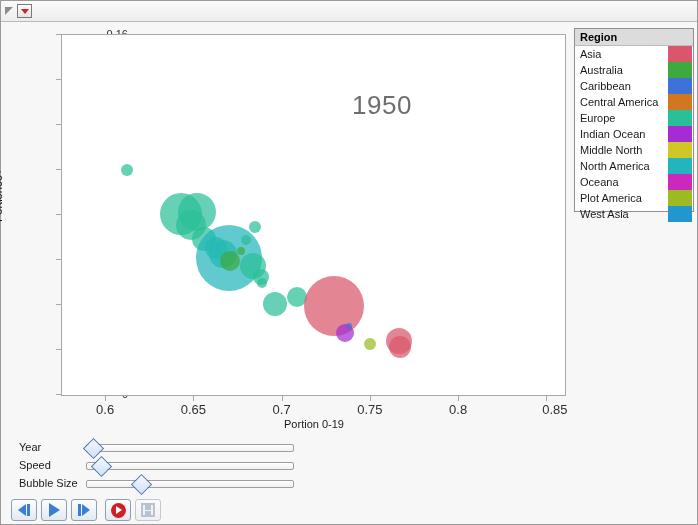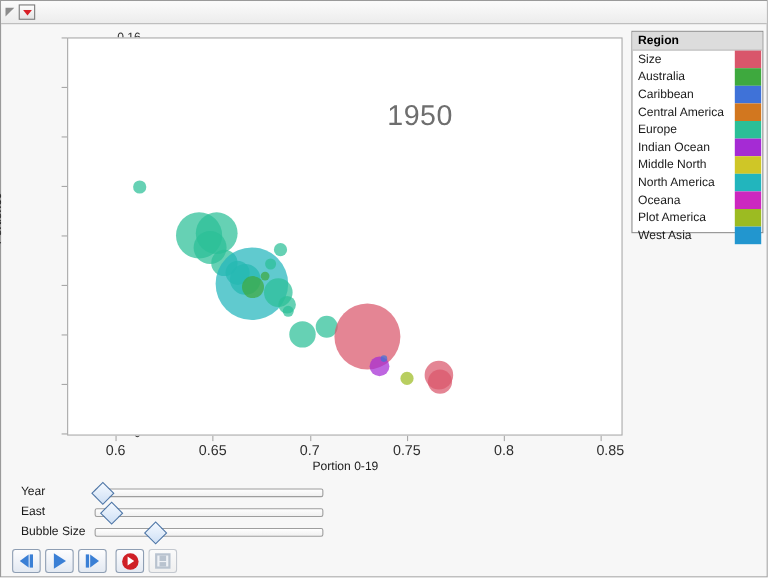--- a/index.html
+++ b/index.html
@@ -256,21 +256,21 @@
         </div>
     </div>
   </div>
 
   <div id="legend">
     <div id="legend-head">
       <span>Region</span>
     </div>
     <div id="legend-rows">
         <div class="legend-row">
-          <span class="lbl">Size</span>
+          <span class="lbl">Asia</span>
           <span class="sw" style="background: rgb(217, 86, 107);"></span>
         </div>
         <div class="legend-row">
           <span class="lbl">Australia</span>
           <span class="sw" style="background: rgb(62, 169, 62);"></span>
         </div>
         <div class="legend-row">
           <span class="lbl">Caribbean</span>
           <span class="sw" style="background: rgb(63, 114, 216);"></span>
         </div>
@@ -307,21 +307,21 @@
           <span class="sw" style="background: rgb(34, 150, 207);"></span>
         </div>
       </div>
   </div>
 
   <div id="controls">
     <div id="sliders">
         <div class="slider-label" style="top: 8px;">Year</div>
         <div class="track" style="left: 85px; top: 11px; width: 208px;"></div>
         <div class="thumb" style="left: 85.16px; top: 8px;"></div>
-        <div class="slider-label" style="top: 26px;">East</div>
+        <div class="slider-label" style="top: 26px;">Speed</div>
         <div class="track" style="left: 85px; top: 29px; width: 208px;"></div>
         <div class="thumb" style="left: 93.48px; top: 26px;"></div>
         <div class="slider-label" style="top: 44px;">Bubble Size</div>
         <div class="track" style="left: 85px; top: 47px; width: 208px;"></div>
         <div class="thumb" style="left: 133px; top: 44px;"></div>
       </div>
     <div id="buttons">
         <div class="btn" style="left: 10px; top: 66px;">
           <span style="display: flex; align-items: center;">
             <span class="tri-l"></span>

